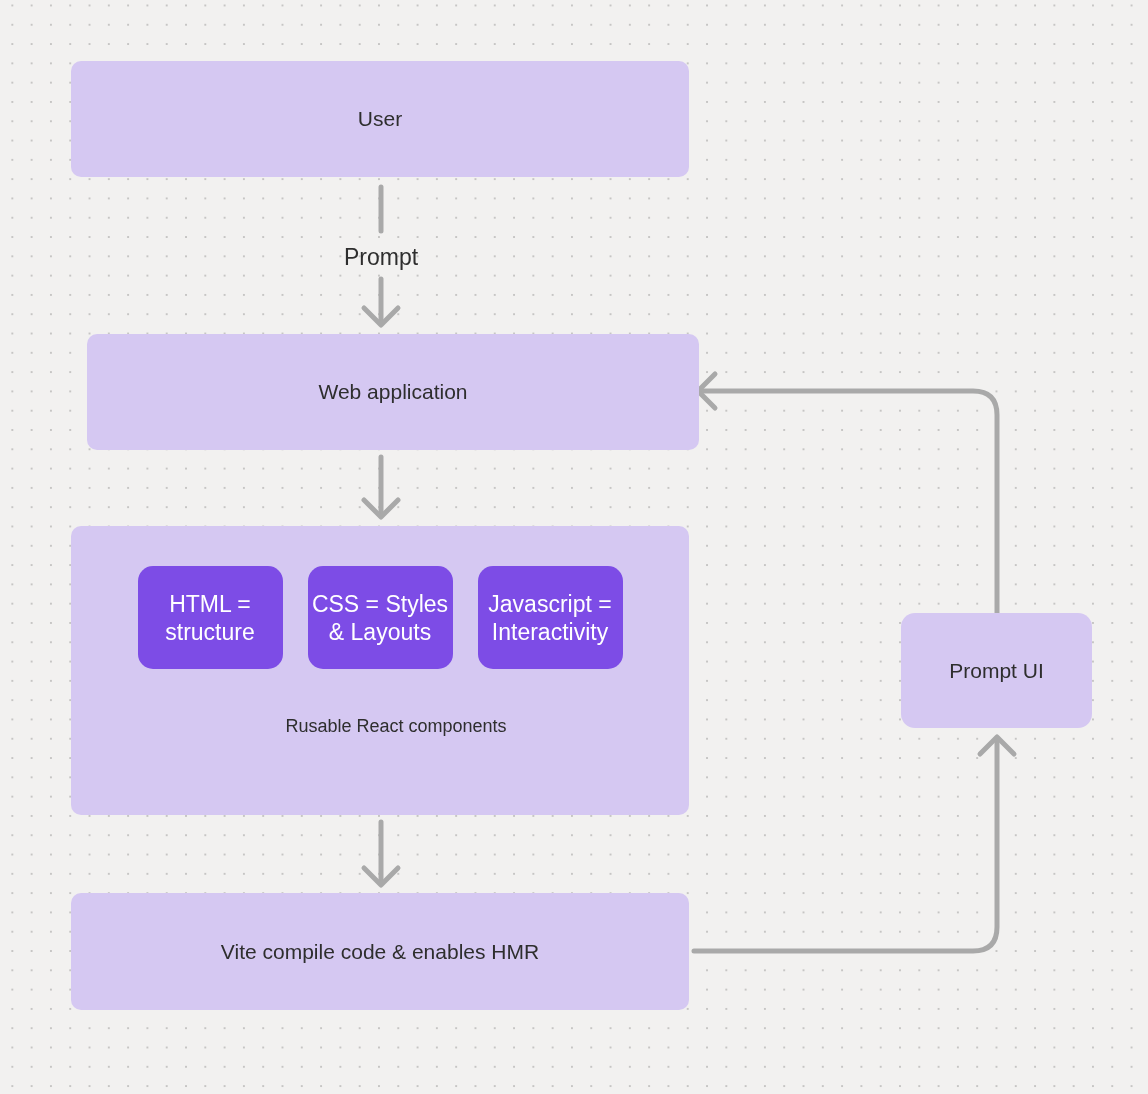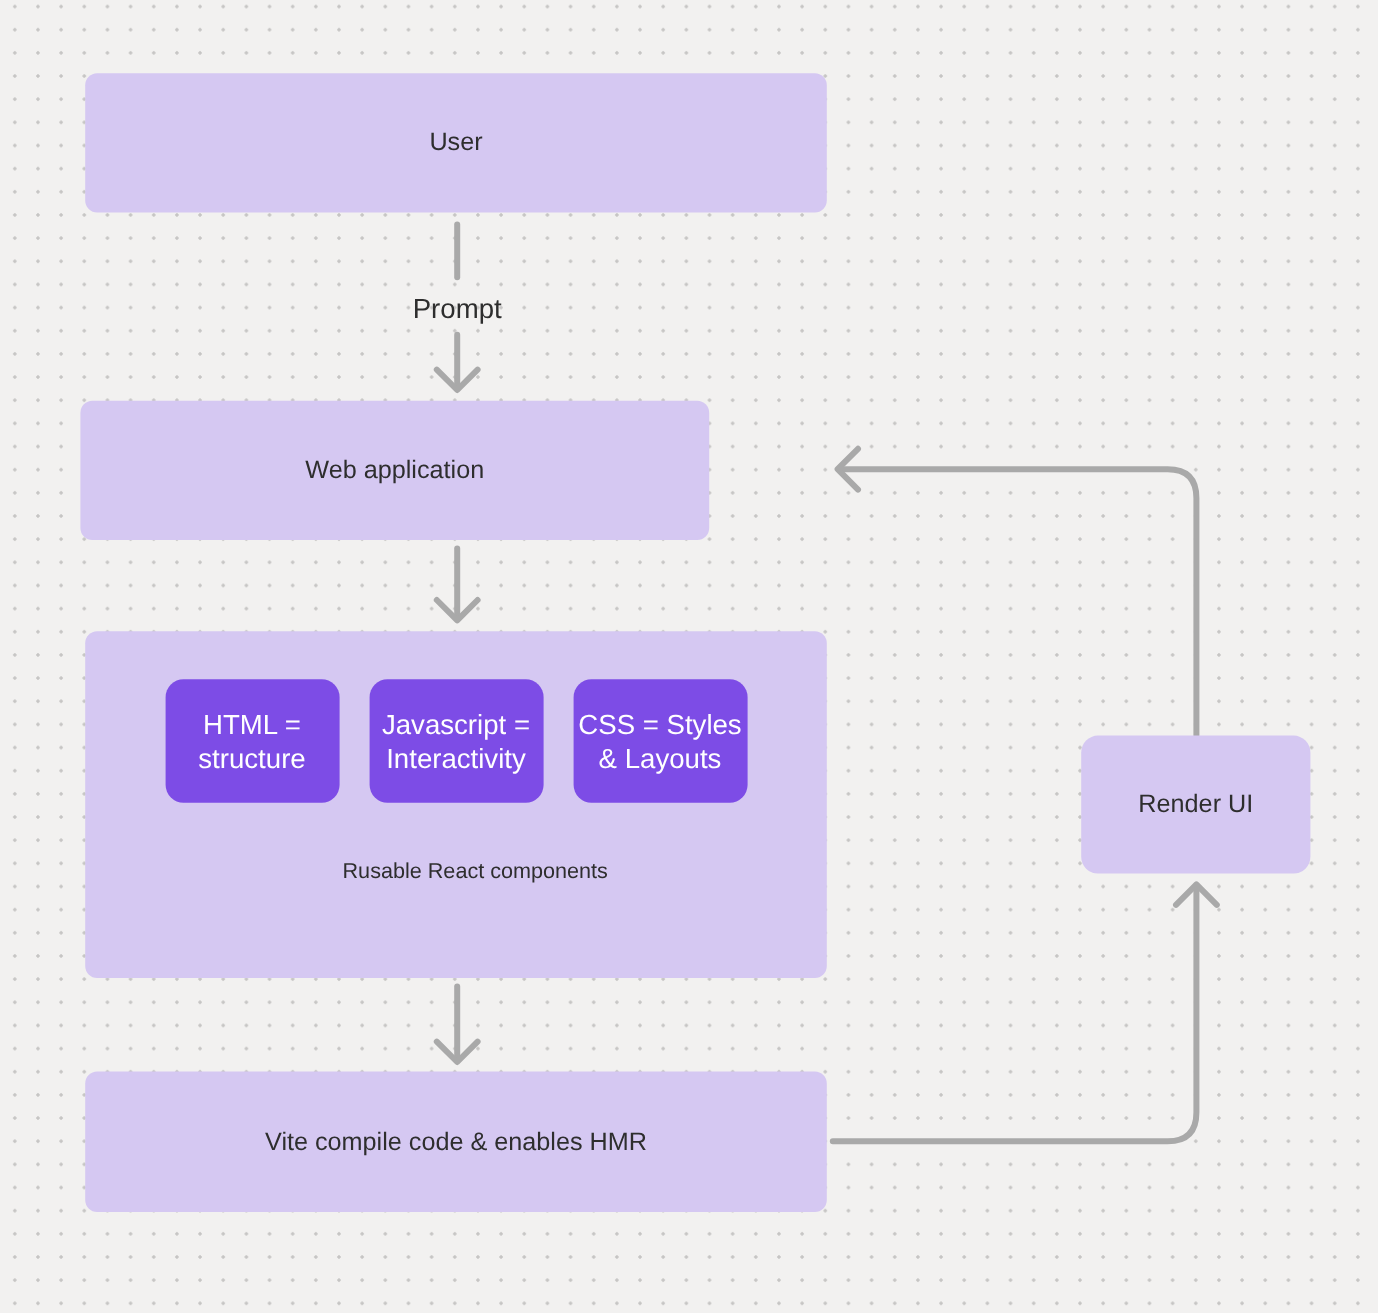--- a/index.html
+++ b/index.html
@@ -39,21 +39,21 @@
   .node{
     position:absolute;
     background:var(--node-fill);
     border-radius:10px;
     display:flex;align-items:center;justify-content:center;
     color:var(--text);
     font-size:21px;
     text-align:center;
   }
   .node-user{left:71px;top:61px;width:618px;height:116px;}
-  .node-webapp{left:67px;top:334px;width:524px;height:116px;}
+  .node-webapp{left:87px;top:334px;width:612px;height:116px;}
   .node-container{left:71px;top:526px;width:618px;height:289px;border-radius:10px;display:block;}
   .node-vite{left:71px;top:893px;width:618px;height:117px;}
   .node-render{left:901px;top:613px;width:191px;height:115px;border-radius:14px;}
   .chip-row{
     position:absolute;left:0;top:40px;width:100%;
     display:flex;justify-content:center;gap:25px;
   }
   .chip{
     width:145px;height:103px;
     background:var(--accent-fill);
@@ -123,32 +123,32 @@
     <span>Web application</span>
   </div>
 
   <div class="node node-container">
     <div class="chip-row">
       <div class="chip">
         <span>HTML =
 structure</span>
       </div>
       <div class="chip">
+        <span>CSS = Styles
+&amp; Layouts</span>
+      </div>
+      <div class="chip">
         <span>Javascript =
 Interactivity</span>
-      </div>
-      <div class="chip">
-        <span>CSS = Styles
-&amp; Layouts</span>
       </div>
     </div>
     <div class="container-caption">Rusable React components</div>
   </div>
 
   <div class="node node-vite">
     <span>Vite compile code &amp; enables HMR</span>
   </div>
 
   <div class="node node-render">
-    <span>Render UI</span>
+    <span>Prompt UI</span>
   </div>
 
 </div>
 
 </body></html>

